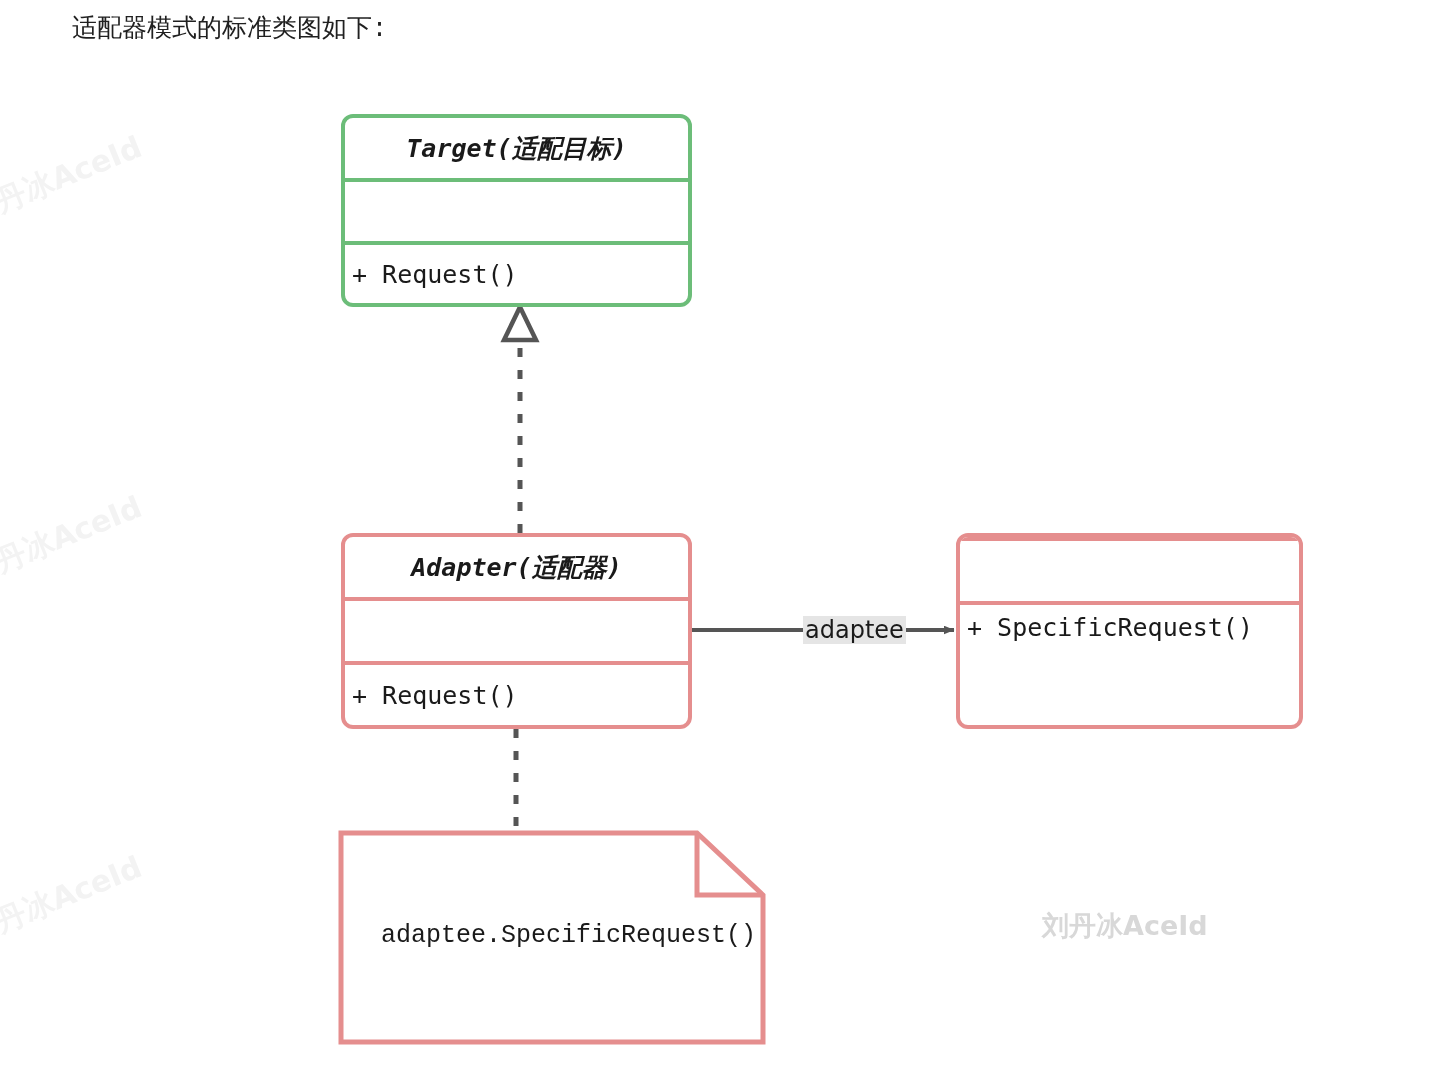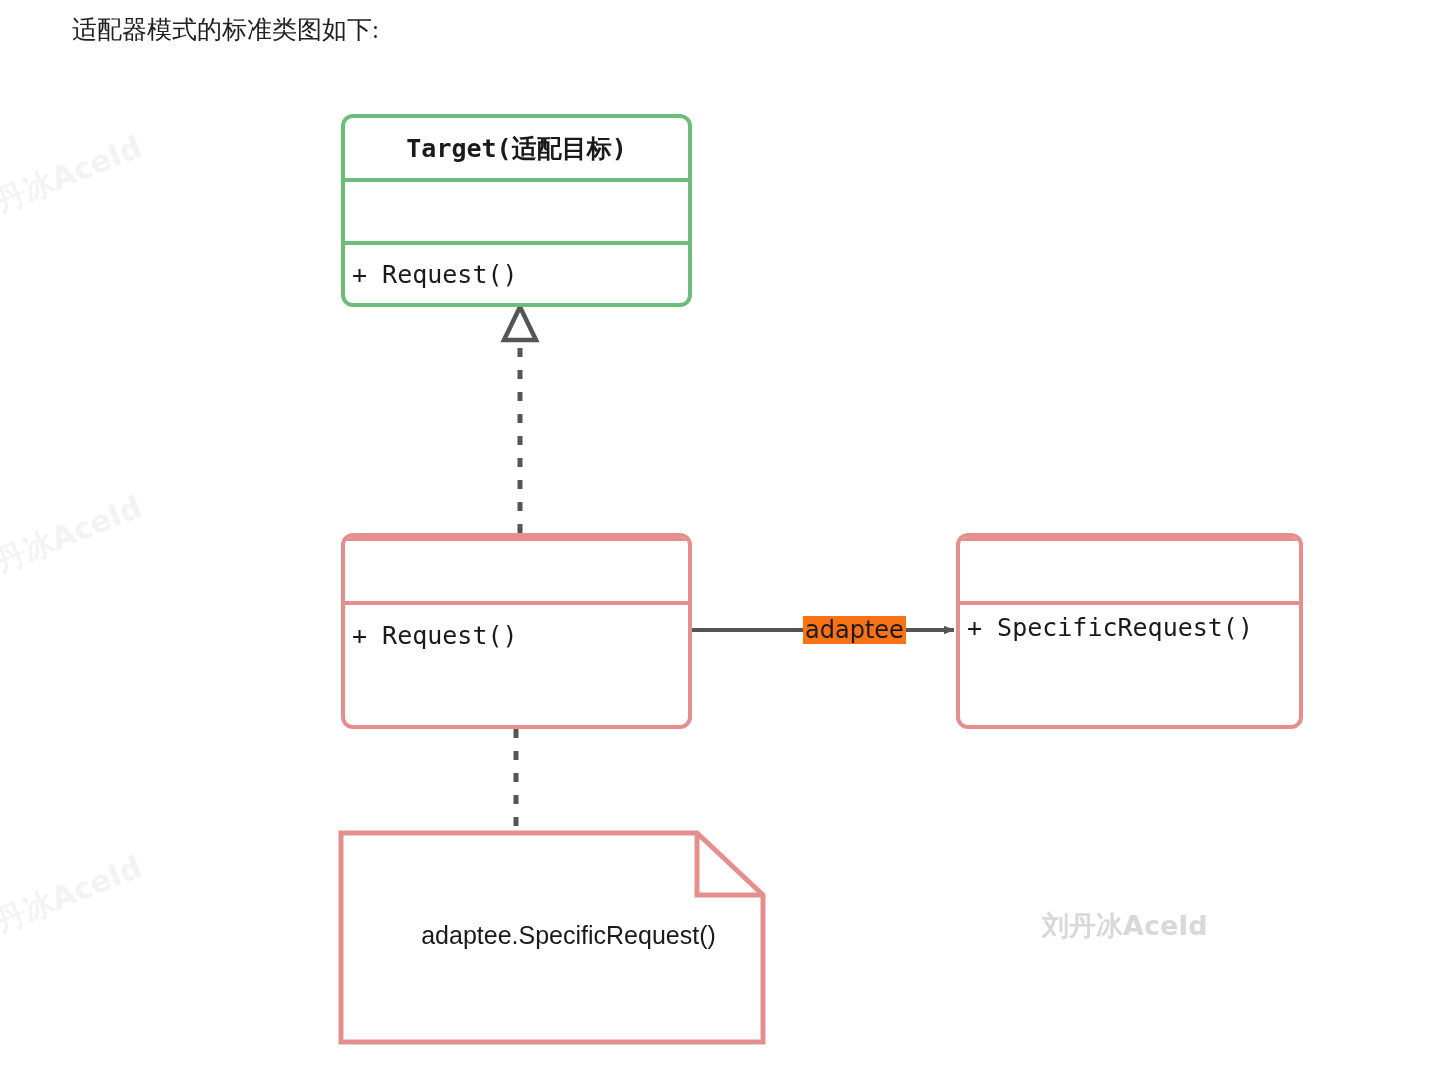--- a/index.html
+++ b/index.html
@@ -17,21 +17,21 @@
   }
 
   
   #caption {
     position: absolute;
     left: 72px;
     top: 12px;
     font-size: 25px;
     line-height: 36px;
     color: #202020;
-    font-family: Liberation Serif, serif;
+    font-family: Liberation Mono, monospace;
     white-space: nowrap;
   }
 
   
   #diagram {
     position: absolute;
     left: 0;
     top: 0;
     width: 1456px;
     height: 1085px;
@@ -57,20 +57,21 @@
     text-align: center;
     font-family: "DejaVu Sans Mono", "Liberation Mono", monospace;
     font-weight: bold;
     font-size: 25px;
     letter-spacing: 0px;
     color: #1a1a1a;
     display: flex;
     align-items: center;
     justify-content: center;
     white-space: nowrap;
+    font-style: italic;
   }
   .uml-sep {
     width: 100%;
     height: 4px;
   }
   .uml-sep.green { background: #6cbd79; }
   .uml-sep.red   { background: #e58e8e; }
 
   .uml-attrs {
     box-sizing: border-box;
@@ -99,36 +100,36 @@
   }
   #note-text {
     position: absolute;
     left: 0;
     top: 0;
     width: 426px;
     height: 213px;
     display: flex;
     align-items: center;
     justify-content: center;
-    font-family: Liberation Sans, sans-serif;
+    font-family: Liberation Mono, monospace;
     font-size: 25px;
     color: #1a1a1a;
     white-space: nowrap;
     padding-bottom: 4px;
     box-sizing: border-box;
     padding-left: 33px;
   }
 
   
   .edge-label {
     position: absolute;
     font-family: "DejaVu Sans", "Liberation Sans", sans-serif;
     font-size: 24px;
     color: #1a1a1a;
-    background: #f97316;
+    background: #e5e5e5;
     padding: 0 2px;
     white-space: nowrap;
     z-index: 6;
   }
 
   
   .wm {
     position: absolute;
     font-family: "DejaVu Sans", "Liberation Sans", sans-serif;
     font-weight: bold;
@@ -190,20 +191,21 @@
 
 <div class="uml-class green" style="left:341px; top:114px; width:351px; height:193px;">
   <div class="uml-title" style="height:60px;">Target(适配目标)</div>
   <div class="uml-sep green"></div>
   <div class="uml-attrs" style="height:59px;"></div>
   <div class="uml-sep green"></div>
   <div class="uml-methods" style="height:58px;">+ Request()</div>
 </div>
 
 <div class="uml-class red" style="left:341px; top:533px; width:351px; height:196px;">
+  <div class="uml-title" style="height:60px;">Adapter(适配器)</div>
   <div class="uml-sep red"></div>
   <div class="uml-attrs" style="height:60px;"></div>
   <div class="uml-sep red"></div>
   <div class="uml-methods" style="height:60px;">+ Request()</div>
 </div>
 
 <div class="uml-class red" style="left:956px; top:533px; width:347px; height:196px;">
   <div class="uml-sep red"></div>
   <div class="uml-attrs" style="height:60px;"></div>
   <div class="uml-sep red"></div>

